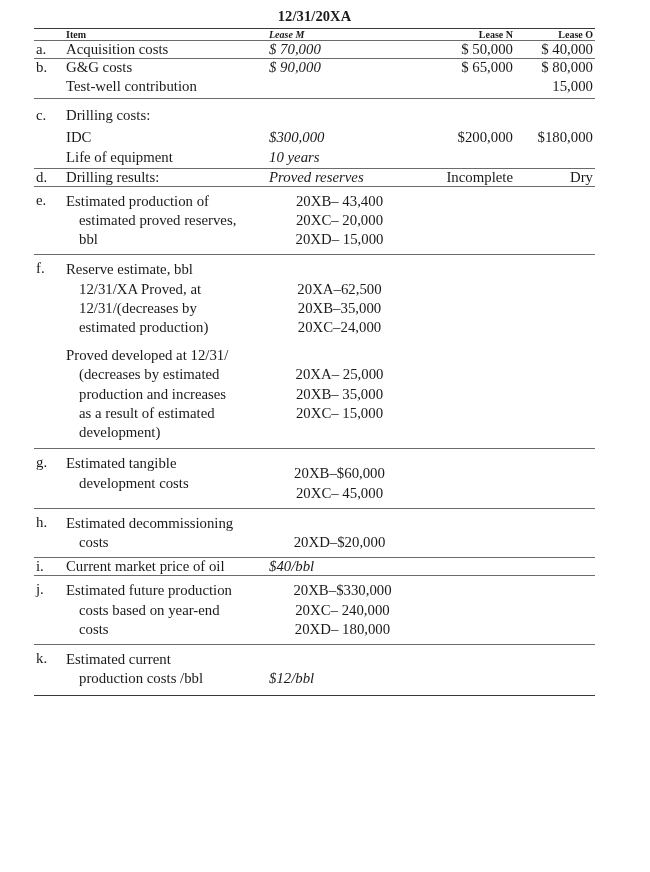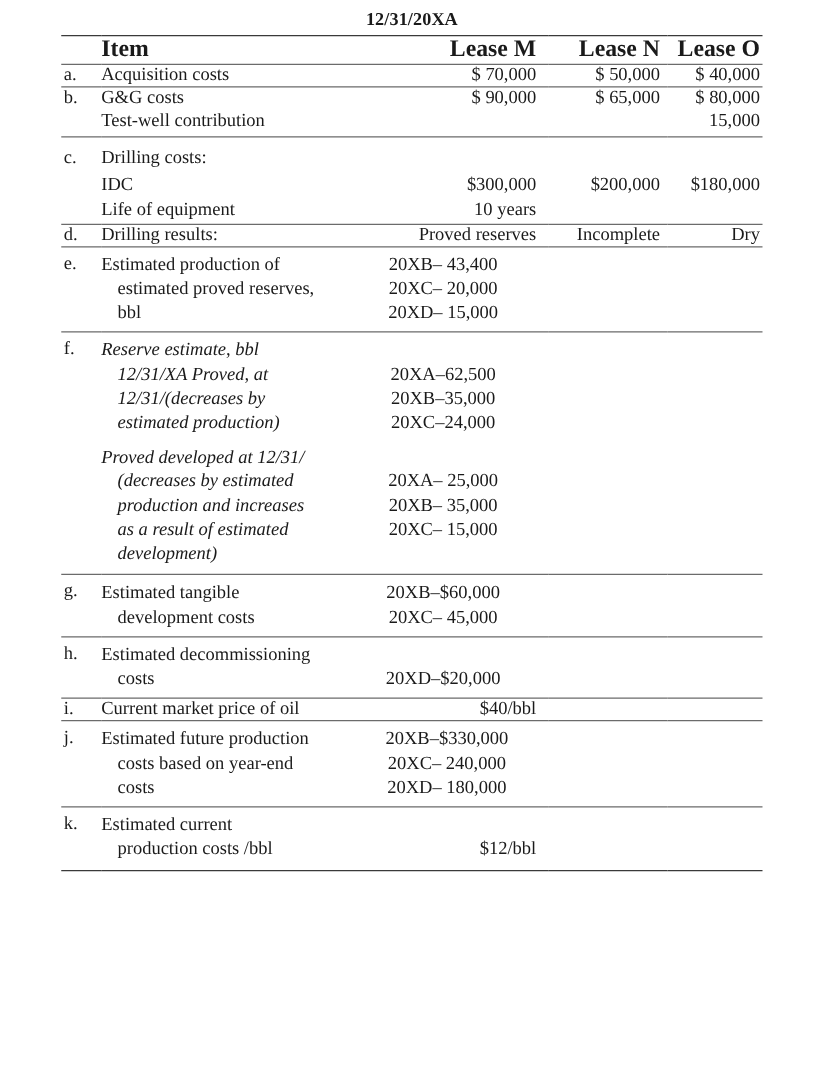--- a/index.html
+++ b/index.html
@@ -15,21 +15,21 @@
     -webkit-font-smoothing: antialiased;
   }
   .page {
     position: relative;
     width: 650px;
     height: 872px;
     box-sizing: border-box;
   }
   .sheet {
     position: absolute;
-    left: 49px;
+    left: 34px;
     width: 561px;
   }
   
   #table-a { top: 8px; }
   #table-b { top: 744px; }
 
   .period-title {
     text-align: center;
     font-weight: bold;
     font-size: 14.5px;
@@ -59,27 +59,27 @@
   col.b-val     { width: 219px; }
 
   .rule-top td   { border-top: 1.6px solid #3a3a3a; }
   .rule-bot td   { border-bottom: 1.1px solid #6b6b6b; }
   .rule-bot-dk td{ border-bottom: 1.6px solid #3a3a3a; }
 
   .hdr td {
     font-weight: bold;
     padding-top: 4px;
     padding-bottom: 4px;
-    font-size: 19px;
+    font-size: 10px;
   }
   .cell-pad td { padding-top: 5px; padding-bottom: 5px; }
 
   .letter { text-align: left; padding-left: 2px !important; }
   .item   { text-align: left; }
-  .num    { text-align: right; padding-right: 10px !important; }
+  .num    { padding-right: 10px !important; font-style: italic; }
   .numN   { text-align: right; padding-right: 6px !important; }
   .numO   { text-align: right; padding-right: 2px !important; }
   .ctr    { text-align: center; }
 
   .ind1 { padding-left: 26px; }
   .ind2 { padding-left: 13px; }
 
   .ml   { line-height: 1.30; margin-top: 14px; }
   .blockgap { height: 9px; }
 
@@ -178,21 +178,21 @@
             <div>20XB– 43,400</div>
             <div>20XC– 20,000</div>
             <div>20XD– 15,000</div>
           </td>
           <td></td>
           <td></td>
         </tr>
 
         <tr class="rule-bot">
           <td class="letter" style="padding-top:5px;">f.</td>
-          <td class="item ml" style="padding-top:5px;padding-bottom:6px;font-style:italic;">
+          <td class="item ml" style="padding-top:5px;padding-bottom:6px;">
             <div>Reserve estimate, bbl</div>
             <div class="ind2">12/31/XA Proved, at</div>
             <div class="ind2">12/31/(decreases by</div>
             <div class="ind2">estimated production)</div>
             <div class="blockgap"></div>
             <div>Proved developed at 12/31/</div>
             <div class="ind2">(decreases by estimated</div>
             <div class="ind2">production and increases</div>
             <div class="ind2">as a result of estimated</div>
             <div class="ind2">development)</div>
@@ -211,21 +211,21 @@
           <td></td>
           <td></td>
         </tr>
 
         <tr class="rule-bot">
           <td class="letter" style="padding-top:5px;">g.</td>
           <td class="item ml" style="padding-top:5px;padding-bottom:5px;">
             <div>Estimated tangible</div>
             <div class="ind2">development costs</div>
           </td>
-          <td class="ctr ml" style="padding-top:5px;padding-bottom:5px;padding-right:14px;">
+          <td class="ctr ml" style="padding-top:15px;padding-bottom:5px;padding-right:14px;">
             <div>20XB–$60,000</div>
             <div>20XC–  45,000</div>
           </td>
           <td></td>
           <td></td>
         </tr>
 
         <tr class="rule-bot">
           <td class="letter" style="padding-top:5px;">h.</td>
           <td class="item ml" style="padding-top:5px;padding-bottom:5px;">

